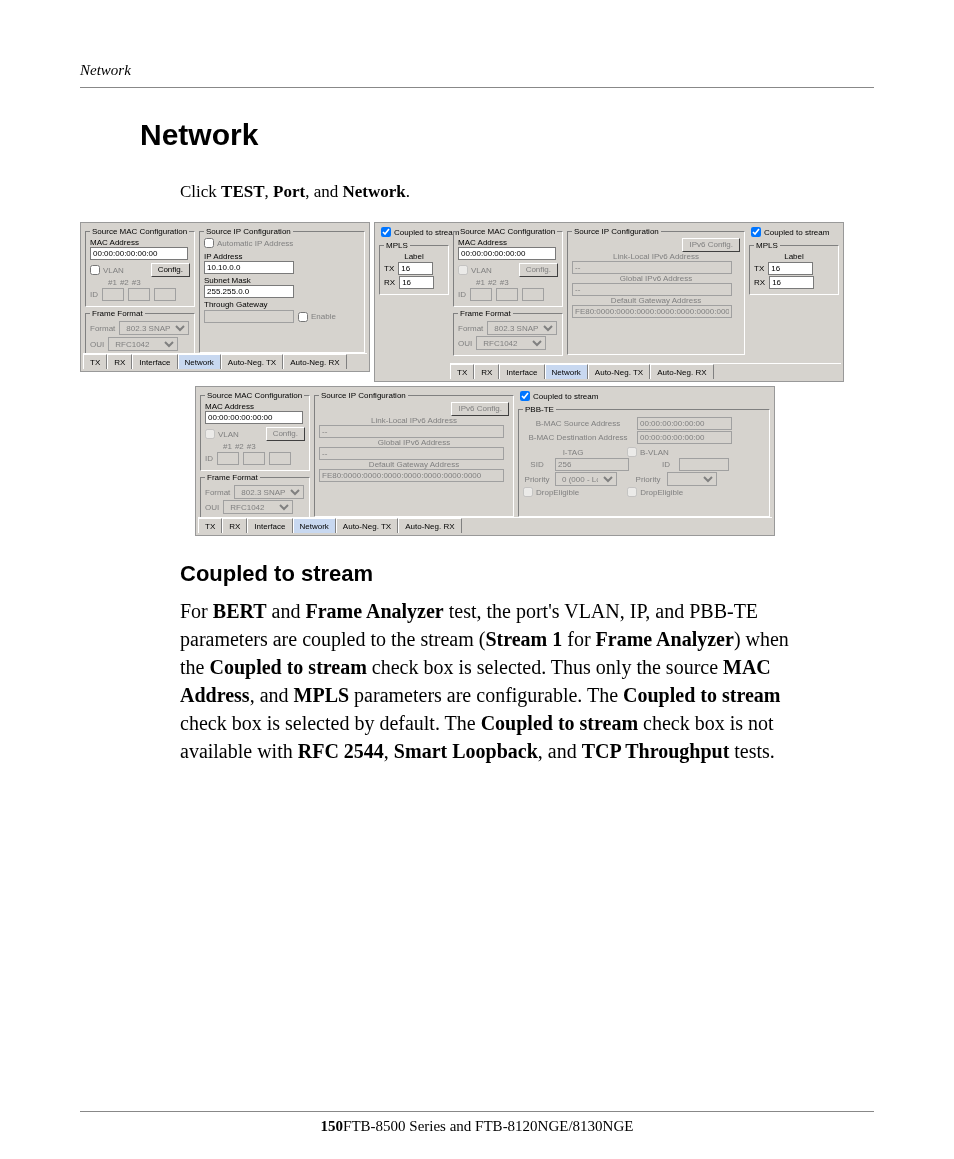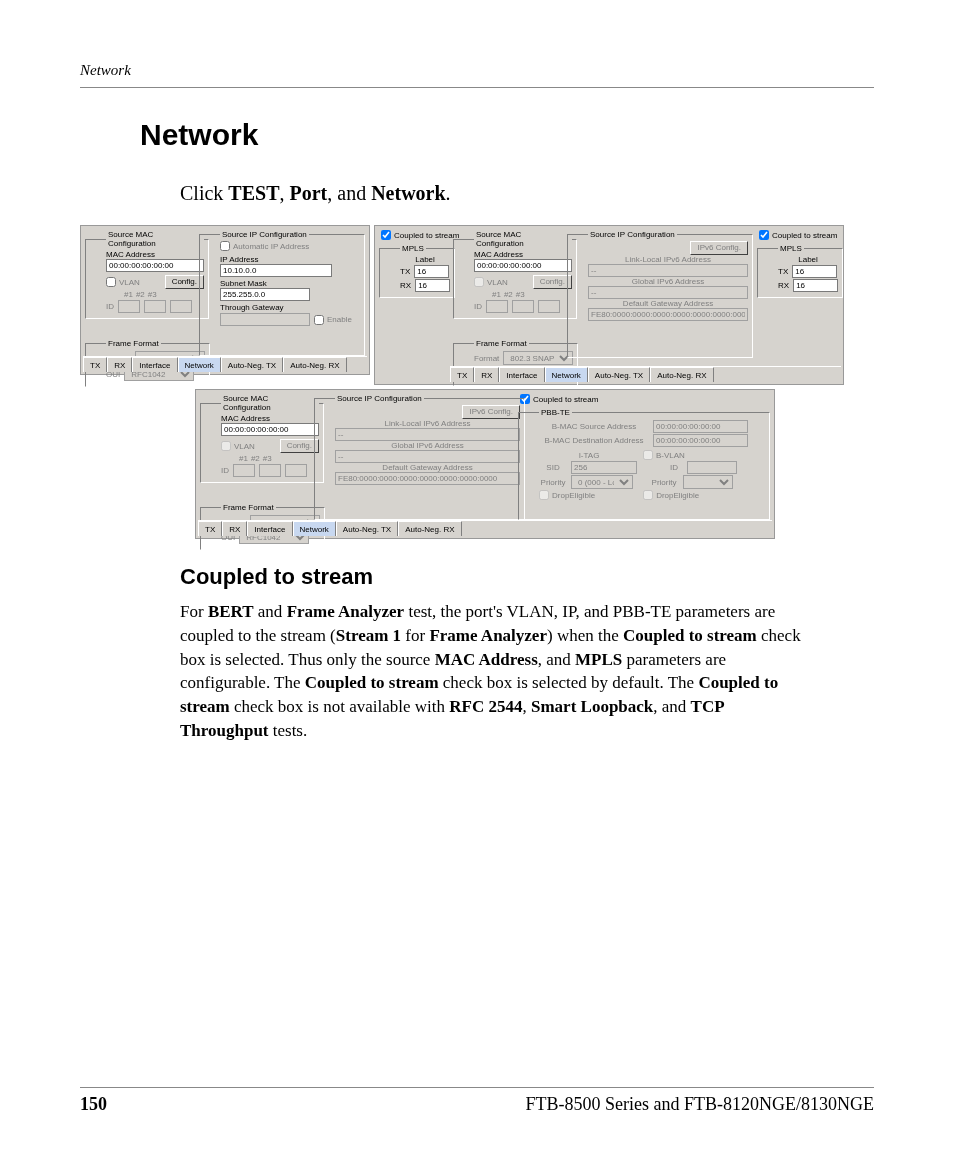--- a/index.html
+++ b/index.html
@@ -35,41 +35,41 @@
     margin: 0 0 30px 60px;
   }
   .note-row {
     display: flex;
     margin: 0 0 20px 30px;
     font-size: 17px;
   }
   .note-label { font-weight: bold; font-style: italic; width: 70px; flex: none; }
   .note-body { font-style: italic; }
   .note-body .b { font-weight: bold; font-style: italic; }
-  .body-text { margin-left: 100px; font-size: 20px; margin-bottom: 20px; }
+  .body-text { margin-left: 100px; font-size: 17px; margin-bottom: 20px; }
   .body-text .b { font-weight: bold; }
 
   .shots { margin: 0 0 25px 0; }
   .shot-row { display:flex; gap:4px; margin-bottom:4px; }
 
   .panel {
     background: #d6d3ce;
     border: 1px solid #999;
     font-family: Tahoma, Arial, sans-serif;
     font-size: 8px;
     color: #000;
     box-sizing: border-box;
     position: relative;
     padding: 2px 4px 0 4px;
   }
   fieldset.grp {
     border: 1px solid #fff;
     border-top-color:#808080; border-left-color:#808080;
-    margin: 2px 0 20px 0;
-    padding: 2px 4px 4px 20px;
+    margin: 2px 0 2px 0;
+    padding: 2px 4px 4px 4px;
     position: relative;
   }
   fieldset.grp > legend {
     font-size: 8px; padding: 0 2px; color:#000;
   }
   .field-row { display:flex; align-items:center; gap:4px; margin:1px 0; }
   .lbl { font-size:8px; white-space:nowrap; }
   .lbl.dis { color:#808080;text-align:center; }
   input.txt, select.sel {
     font-family: Tahoma, Arial, sans-serif;
@@ -107,28 +107,28 @@
   .vlan-boxes { display:flex; gap:3px; }
   .vlan-boxes .col { display:flex; flex-direction:column; align-items:center; gap:1px;}
   .tiny { width:22px; }
 
   h2.section {
     font-family: Arial, Helvetica, sans-serif;
     font-weight: 800;
     font-size: 22px;
     margin: 25px 0 10px 100px;
   }
-  .para { margin: 0 60px 0 100px; font-size: 17px; line-height: 1.4; }
+  .para { margin: 0 60px 0 100px; font-size: 20px; line-height: 1.4; }
   .para .b { font-weight: bold; }
 
   .footer {
-    position:absolute; left:80px; right:80px; bottom:44px;
+    position:absolute; left:80px; right:80px; bottom:24px;
     border-top:1.5px solid #888; padding-top:6px;
-    display:flex; justify-content:space-between;
-    font-size:18px;
+    display:flex; justify-content:center;
+    font-size:15px;
   }
   .footer .pg { font-weight:bold; }
 </style>
 </head>
 <body>
 <div class="page">
 
 <div class="header-block">
   <div class="header-sub">Network</div>
 </div>
@@ -191,21 +191,21 @@
           </fieldset>
         </div>
         <div style="flex:1;">
           <fieldset class="grp" style="height:118px;">
             <legend>Source IP Configuration</legend>
             <label class="chk">
                   <input type="checkbox" style="">
                   <span class="lbl dis">Automatic IP Address</span>
                 </label>
             <div class="lbl" style="margin-top:2px;">IP Address</div>
-            <input class="txt" style="width: 112px;" value="10.10.0.0">
+            <input class="txt" style="width: 90px;" value="10.10.0.0">
             <div class="lbl" style="margin-top:2px;">Subnet Mask</div>
             <input class="txt" style="width: 90px;" value="255.255.0.0">
             <div class="lbl" style="margin-top:2px;">Through Gateway</div>
             <div class="field-row">
                   <input class="txt dis" style="width: 90px;">
                   <label class="chk">
                     <input type="checkbox" style="">
                     <span class="lbl dis">Enable</span>
                   </label>
                 </div>
@@ -402,21 +402,21 @@
                 </div>
             <div class="field-row" style="margin-top:3px;">
               <span class="lbl dis" style="width:100px">I-TAG</span>
               <label class="chk">
                     <input type="checkbox" disabled="" style="">
                     <span class="lbl dis">B-VLAN</span>
                   </label>
             </div>
             <div class="field-row">
               <span class="lbl dis" style="width:28px">SID</span>
-                  <input class="txt dis" style="width: 66px;" value="256">
+                  <input class="txt dis" style="width: 74px;" value="256">
               <span style="width:20px"></span>
               <span class="lbl dis" style="width:18px">ID</span>
                   <input class="txt dis" style="width: 50px;">
             </div>
             <div class="field-row">
               <span class="lbl dis" style="width:28px">Priority</span>
                   <select class="sel dis" style="width:62px"><option>0 (000 - Low)</option></select>
               <span style="width:8px"></span>
               <span class="lbl dis" style="width:30px">Priority</span>
                   <select class="sel dis" style="width:50px"><option></option></select>

